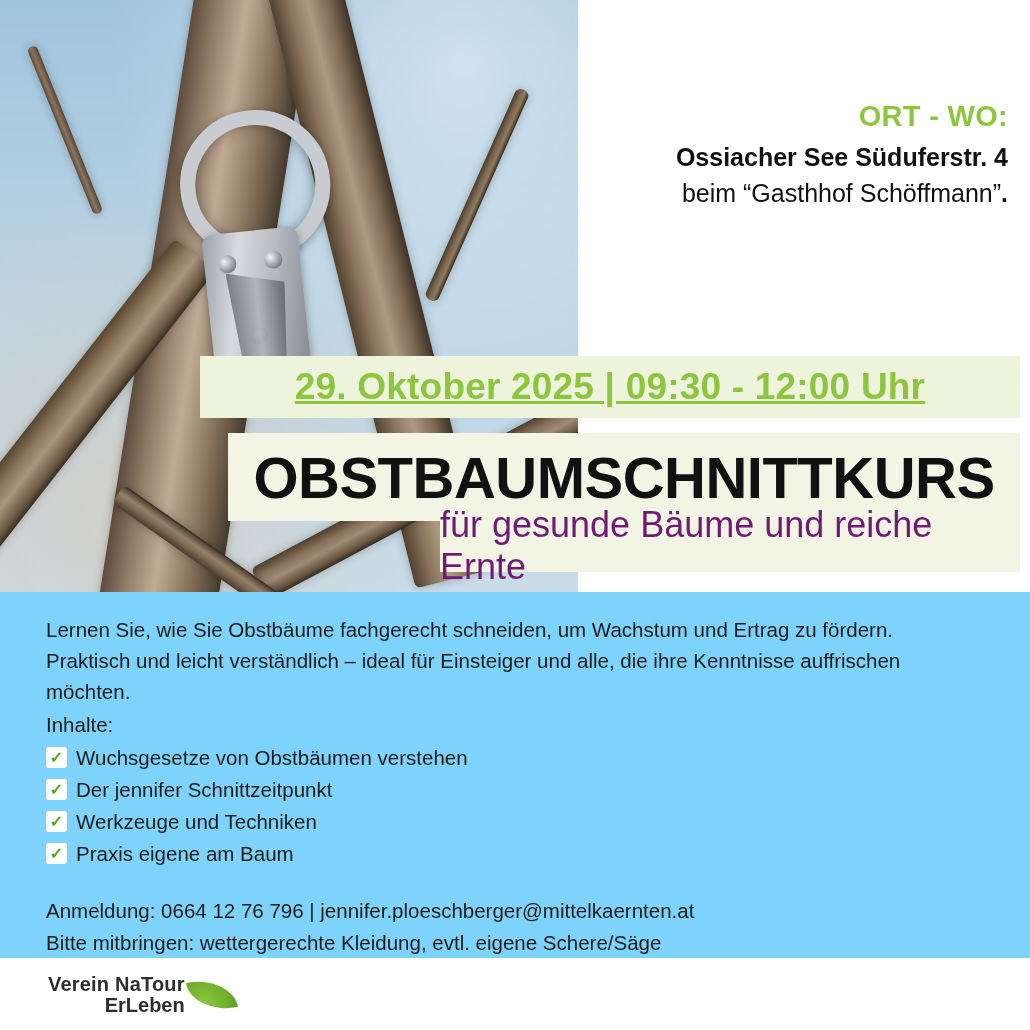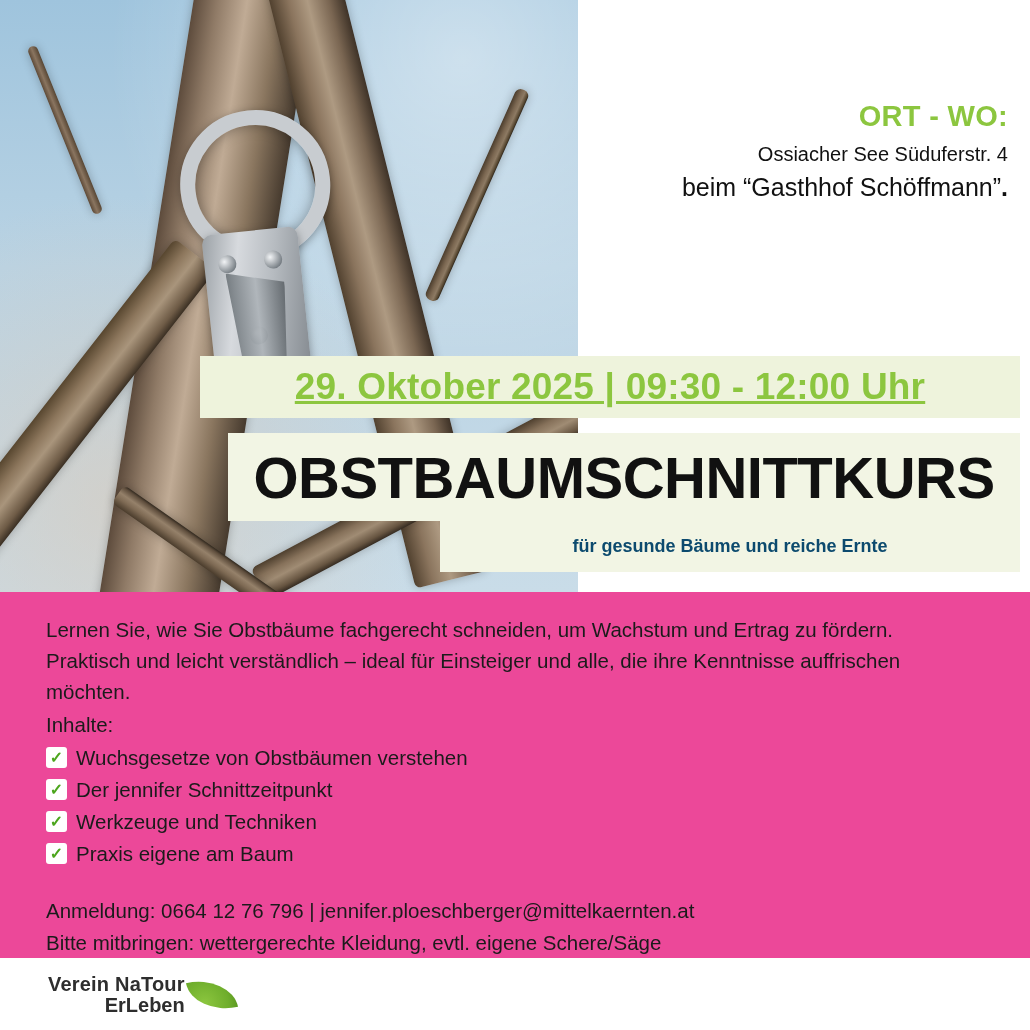--- a/index.html
+++ b/index.html
@@ -128,22 +128,22 @@
   }
   .addr-ort {
     color: #8cc63f;
     font-size: 29px;
     font-weight: bold;
     letter-spacing: .3px;
     margin-bottom: 10px;
   }
   .addr-line1 {
     color: #111;
-    font-size: 20px;
-    font-weight: normal;
+    font-size: 25px;
+    font-weight: bold;
     margin-bottom: 7px;
   }
   .addr-line2 {
     color: #111;
     font-size: 25px;
     font-weight: normal;
   }
   .addr-line2 b { font-weight: bold; }
 
   
@@ -175,31 +175,31 @@
     letter-spacing: -0.5px;
   }
   .band-sub {
     position: absolute;
     left: 440px; top: 520px;
     width: 580px; height: 52px;
     background: #f2f5e4;
     display: flex; align-items: center; justify-content: center;
   }
   .band-sub span {
-    color: #0c4a6e;
-    font-size: 18px;
-    font-weight: bold;
+    color: #701a75;
+    font-size: 36px;
+    font-weight: normal;
   }
 
   
   .green {
     position: absolute;
     left: 0; top: 592px;
     width: 1030px; height: 366px;
-    background: #ec4899;
+    background: #7dd3fc;
     padding: 22px 46px 0 46px;
   }
   .para {
     color: #1b1b1b;
     font-size: 20.5px;
     line-height: 31px;
     max-width: 880px;
   }
   .inhalte {
     color: #1b1b1b;

